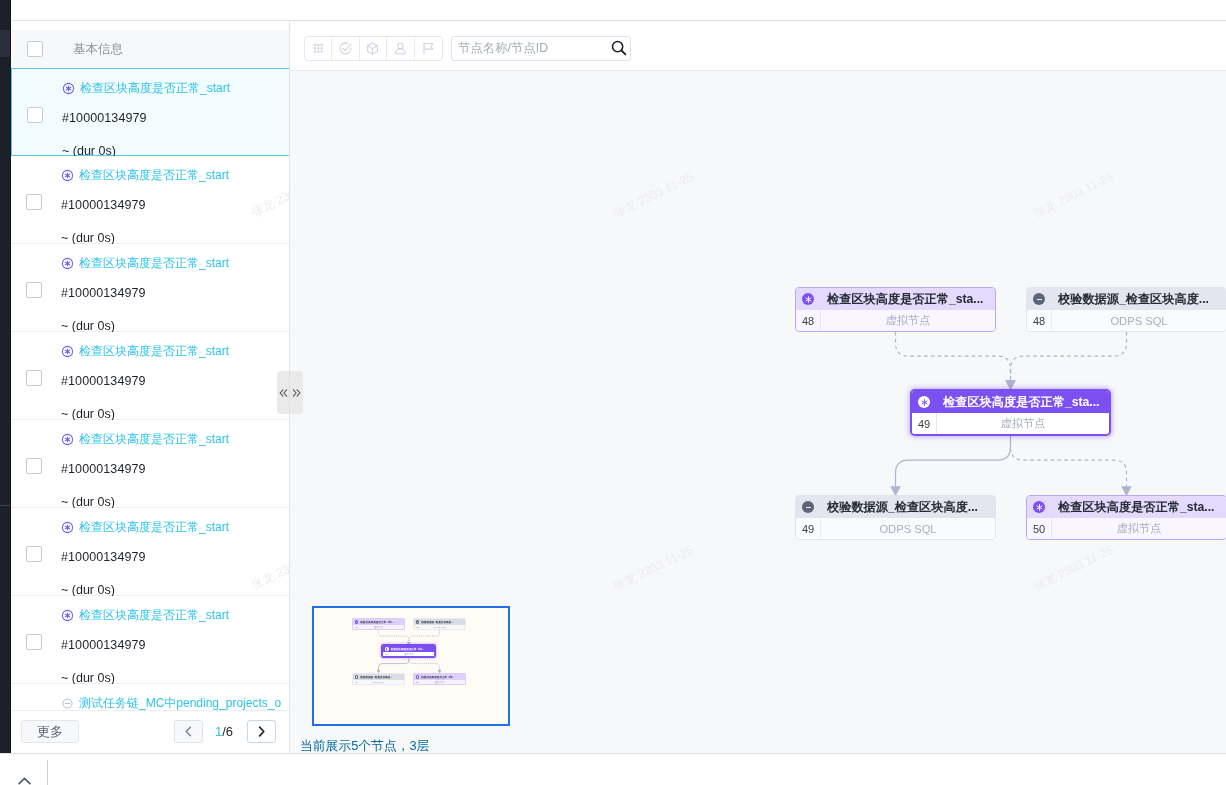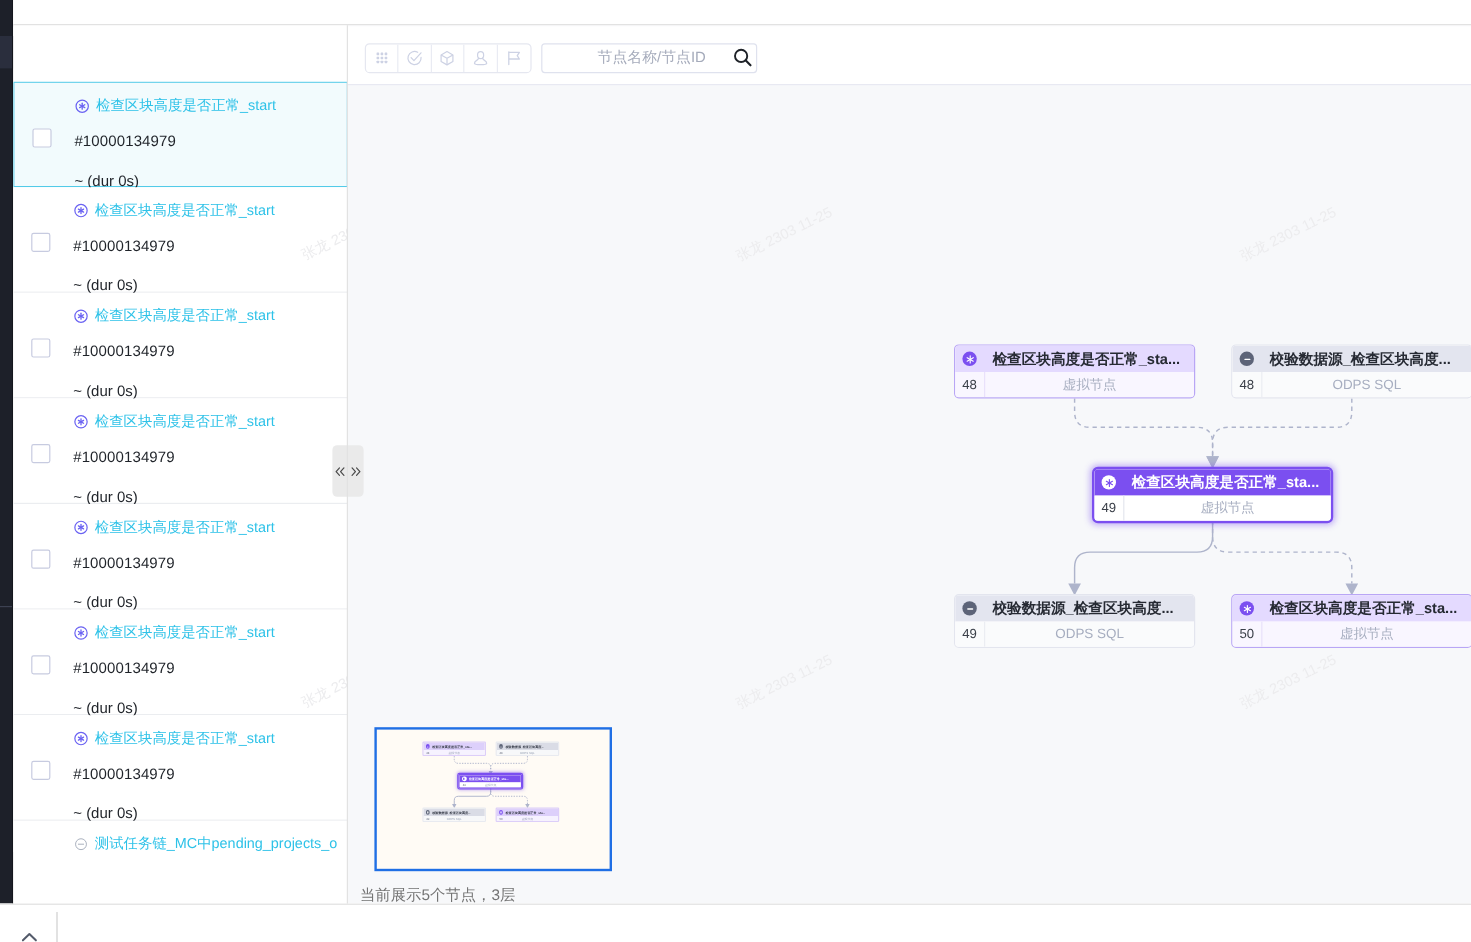--- a/index.html
+++ b/index.html
@@ -46,21 +46,21 @@
   .collapse-handle{position:absolute;left:277px;top:371px;width:26px;height:43px;border-radius:4px;background:#eaeaea;display:flex;align-items:center;z-index:6;}
   .collapse-handle span{flex:1;display:flex;align-items:center;justify-content:center;line-height:0;}
   .panel-divider{position:absolute;left:289px;top:21px;width:1px;height:732px;background:#e2e2e2;z-index:7;}
 
   
   .main{position:absolute;left:290px;top:0;width:936px;height:753px;background:#fff;overflow:hidden;}
   .toolbar{position:absolute;left:0;top:21px;width:936px;height:49px;background:#fff;border-top:1px solid #fbfbfc;}
   .iconset{position:absolute;left:14px;top:14px;height:25px;display:flex;border:1px solid #e5e7f0;border-radius:4px;overflow:hidden;background:#fff;}
   .iconset .ib{width:27.4px;height:23px;display:flex;align-items:center;justify-content:center;border-right:1px solid #e9ebf3;}
   .iconset .ib:last-child{border-right:none;}
-  .search{position:absolute;left:161px;top:14px;width:180px;height:25px;border:1px solid #dfe2ee;border-radius:3px;background:#fff;display:flex;align-items:center;padding-left:40px;}
+  .search{position:absolute;left:161px;top:14px;width:180px;height:25px;border:1px solid #dfe2ee;border-radius:3px;background:#fff;display:flex;align-items:center;}
   .search .ph{margin-left:6px;font-size:12.4px;color:#a5abbb;}
   .search .mag{position:absolute;right:2px;top:2px;line-height:0;}
 
   .canvas{position:absolute;left:0;top:70px;width:936px;height:683px;background:#f7f8fa;overflow:hidden;border-top:1px solid #e8e9f2;}
   .wm{position:absolute;color:#ececee;font-size:12px;transform:rotate(-26deg);white-space:nowrap;user-select:none;font-family:"Liberation Sans",sans-serif;pointer-events:none;}
   .wm-panel{position:absolute;left:0;top:0;width:279px;height:753px;overflow:hidden;pointer-events:none;z-index:2;}
 
   
   .node{position:absolute;width:201px;height:45px;border-radius:4px;background:#fff;overflow:hidden;display:flex;flex-direction:column;}
   .nh{height:22px;display:flex;align-items:center;padding-left:6px;flex:0 0 auto;}
@@ -91,21 +91,21 @@
   .node.sel .nb{flex:1;}
   .node.sel .nh{background:#7b4ff0;}
   .node.sel .ntitle{color:#fff;}
   .node.sel .nicon{background:#fff;}
   .node.sel .nb{background:#fff;}
   .node.sel .ndiv{background:#e4e6ee;}
 
   
   .minimap{position:absolute;left:22px;top:535px;width:198px;height:120px;border:2px solid #1f6fe5;background:#fffbf5;overflow:hidden;}
   .mm-node{position:absolute;border-radius:1px;overflow:hidden;}
-  .status-line{position:absolute;left:10px;top:667px;font-size:12.8px;color:#737373;}
+  .status-line{position:absolute;left:10px;top:667px;font-size:12.8px;color:#0369a1;}
 
   
   .bottom{position:absolute;left:0;top:753px;width:1226px;height:32px;background:#fff;border-top:1px solid #e0e0e0;}
   
   .bottom .vdiv{position:absolute;left:47px;top:6px;width:1px;height:26px;background:#cfcfcf;}
   .bottom .caret{position:absolute;left:18px;top:23px;line-height:0;}
   .bottom .caret svg{display:block;}
 </style>
 </head>
 <body>
@@ -114,20 +114,24 @@
   <div class="nav-active"></div>
   <div class="nav-sep"></div>
   <div class="nav-edge"></div>
 </div>
 
 <div class="top-divider"></div>
 
 <div class="left-panel">
   <div class="lp-topbar"></div>
   <div class="lp-gap"></div>
+  <div class="lp-header">
+    <div class="cbx"></div>
+    <div class="hdr-title">基本信息</div>
+  </div>
   <div class="lp-list" id="row-list">
       <div class="row sel">
         <div class="cbx"></div>
         <div class="r-title">
           <span class="r-ico">
             <svg width="13" height="13" viewBox="0 0 16 16">
               <circle cx="8" cy="8" r="6.3" fill="none" stroke="#6a62f2" stroke-width="1.25"></circle>
               <g stroke="#6a62f2" stroke-width="1.35" stroke-linecap="round">
                 <line x1="8" y1="4.95" x2="8" y2="11.05"></line>
                 <line x1="5.36" y1="6.48" x2="10.64" y2="9.52"></line>
@@ -259,20 +263,36 @@
           <span>测试任务链_MC中pending_projects_o</span>
         </div>
         <div class="r-id"></div>
         <div class="r-dur"></div>
       </div>
     </div>
   <div class="wm-panel" id="wms2">
       <div class="wm" style="left: 237px; top: 186px;">张龙 2303 11-25</div>
       <div class="wm" style="left: 237px; top: 559px;">张龙 2303 11-25</div>
     </div>
+  <div class="lp-footer">
+    <div class="btn-more">更多</div>
+    <div class="pager">
+      <div class="pg-btn">
+        <svg width="13" height="13" viewBox="0 0 13 13">
+            <path d="M8.4 2.2 L4.2 6.5 L8.4 10.8" fill="none" stroke="#7a8599" stroke-width="1.55" stroke-linecap="round" stroke-linejoin="round"></path>
+          </svg>
+      </div>
+      <div class="pg-num"><span class="cur">1</span><span>/6</span></div>
+      <div class="pg-btn next">
+        <svg width="13" height="13" viewBox="0 0 13 13">
+            <path d="M4.6 2.2 L8.8 6.5 L4.6 10.8" fill="none" stroke="#1f2329" stroke-width="1.7" stroke-linecap="round" stroke-linejoin="round"></path>
+          </svg>
+      </div>
+    </div>
+  </div>
 </div>
 
 <div class="panel-divider"></div>
 <div class="collapse-handle">
   <span>
       <svg width="9" height="8" viewBox="0 0 9 8">
         <path d="M3.9 0.9 L1.1 4 L3.9 7.1 M7.6 0.9 L4.8 4 L7.6 7.1" fill="none" stroke="#4d4d4d" stroke-width="1.05" stroke-linecap="round" stroke-linejoin="round"></path>
       </svg>
     </span>
   <span>

